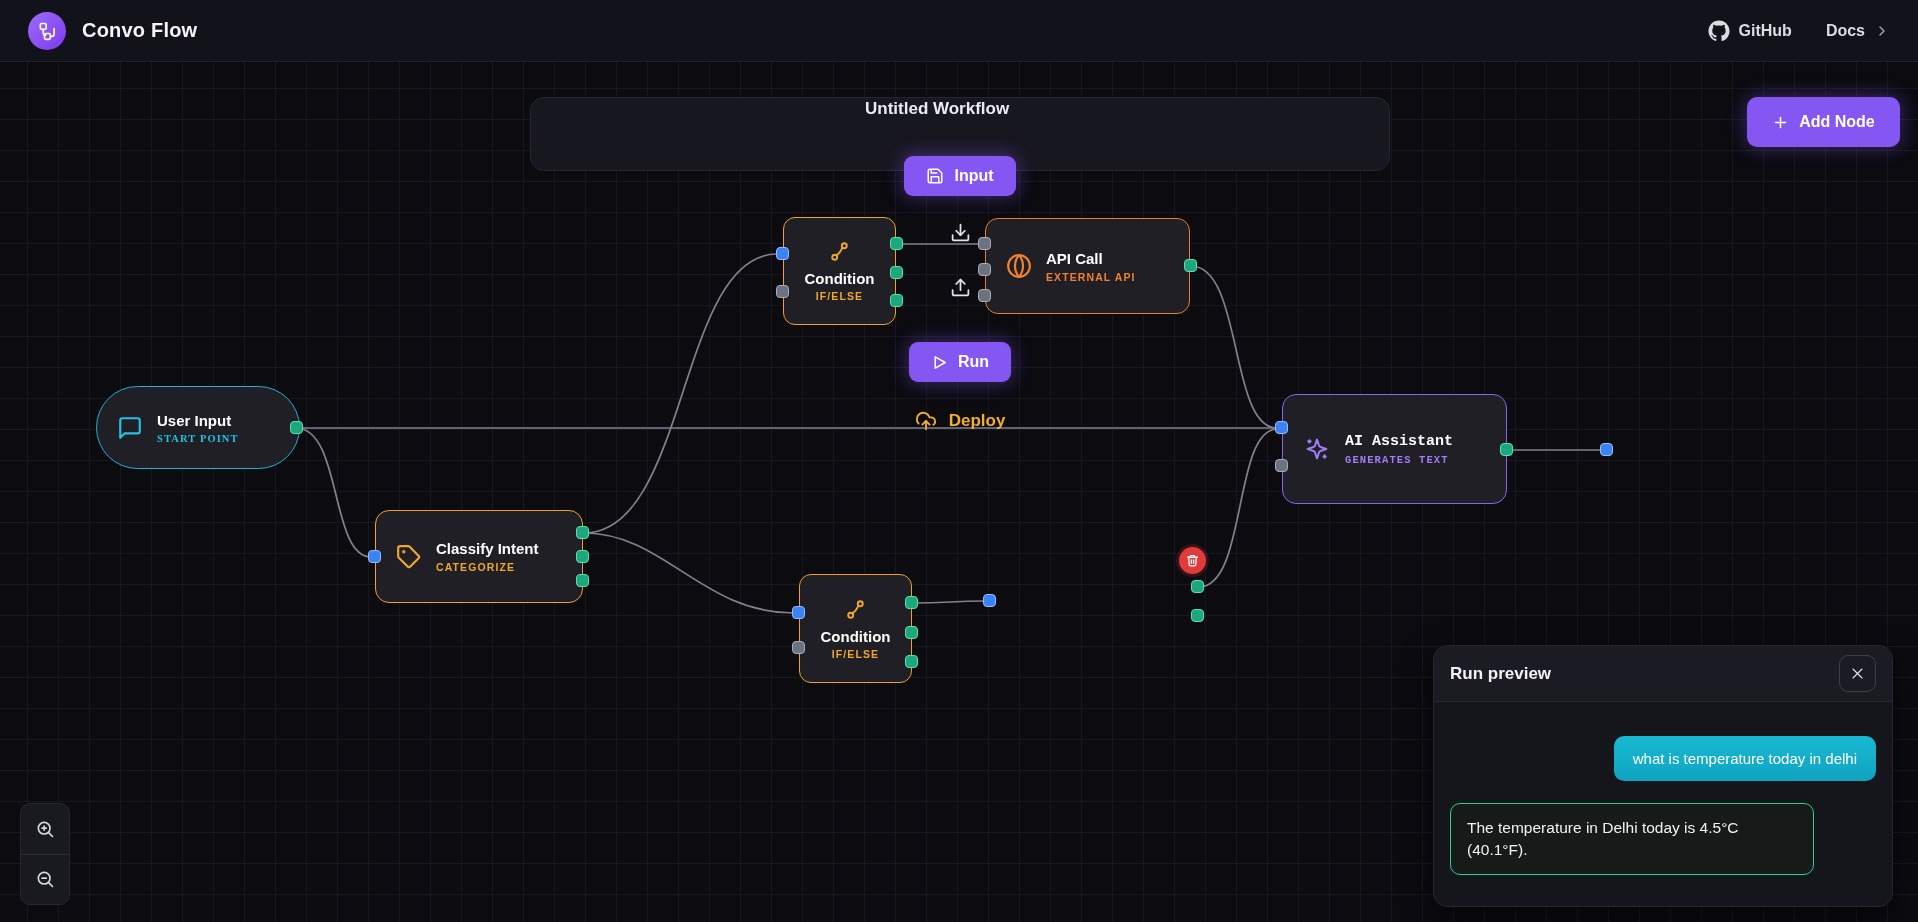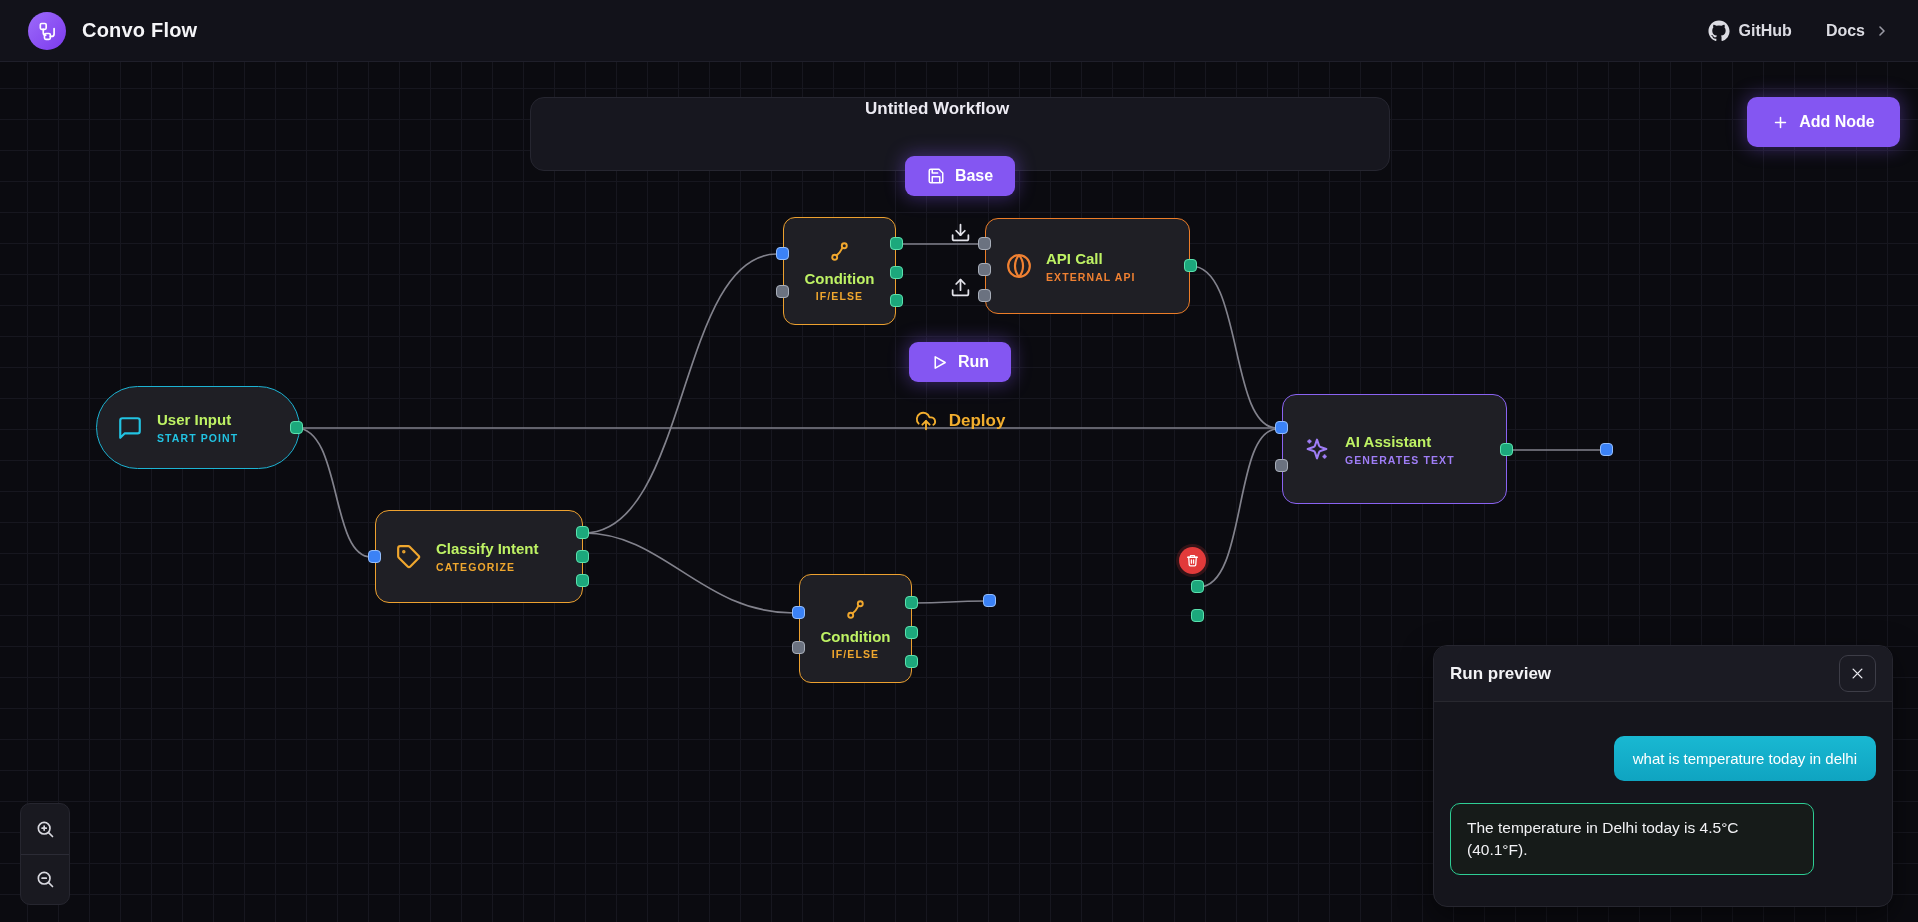--- a/index.html
+++ b/index.html
@@ -32,29 +32,29 @@
   .add-node{position:absolute;left:1747px;top:97px;width:153px;height:50px;background:#8456f2;color:#fff;
     border:none;border-radius:10px;font-size:16px;font-weight:700;display:flex;align-items:center;justify-content:center;
     gap:10px;cursor:pointer;box-shadow:0 0 18px 2px rgba(132,86,242,.35);z-index:40;font-family:"Liberation Sans",sans-serif;}
   
   .edges{position:absolute;left:0;top:0;width:1918px;height:922px;z-index:5;}
   .edges path{fill:none;stroke:#82828c;stroke-width:1.7px;}
   
   .node{position:absolute;background:#1f1f25;border:1.5px solid;box-sizing:border-box;display:flex;align-items:center;
     gap:14px;padding:0 20px;z-index:10;}
   .node .texts{display:flex;flex-direction:column;gap:4px;}
-  .node .title{color:#bef264;font-size:15px;font-weight:700;}
+  .node .title{color:#ffffff;font-size:15px;font-weight:700;}
   .node .subtitle{font-size:10.5px;font-weight:700;letter-spacing:1.1px;}
   .node .icon{display:flex;align-items:center;}
   .node-col{flex-direction:column;justify-content:center;gap:7px;padding:0 8px;text-align:center;}
-  .n-cyan{border-color:#1cb3d3;}   .n-cyan .subtitle,.n-cyan .icon{color:#22c3e2;}
+  .n-cyan{border-color:#1cb3d3;}   .n-cyan .subtitle,.n-cyan .icon{color:#22c3e2;font-family:Liberation Serif, serif;}
   .n-amber{border-color:#eda12f;}  .n-amber .subtitle,.n-amber .icon{color:#f0a72e;}
   .n-orange{border-color:#ec7d28;} .n-orange .subtitle,.n-orange .icon{color:#f08132;}
   .n-blue{border-color:#3f86f8;box-shadow:0 0 12px rgba(63,134,248,.25);} .n-blue .subtitle,.n-blue .icon{color:#5a95f8;}
-  .n-violet{border-color:#8a63f2;} .n-violet .subtitle,.n-violet .icon{color:#9f7df6;}
+  .n-violet{border-color:#8a63f2;font-family:Liberation Mono, monospace;} .n-violet .subtitle,.n-violet .icon{color:#9f7df6;}
   .pill{border-radius:42px;}
   .handle{position:absolute;width:13px;height:13px;border-radius:4px;box-sizing:border-box;border:1.5px solid;z-index:12;}
   .h-green{background:#1ca87c;border-color:#5be0ad;}
   .h-blue{background:#3b82f6;border-color:#94bdfb;}
   .h-gray{background:#6b7280;border-color:#a8aeb9;}
   .delete-badge{position:absolute;left:1179px;top:547px;width:27px;height:27px;border-radius:50%;background:#e23a3a;
     border:none;color:#fff;display:flex;align-items:center;justify-content:center;cursor:pointer;z-index:15;
     box-shadow:0 0 0 3px rgba(226,58,58,.18);}
   
   .preview{position:absolute;left:1433px;top:645px;width:458px;height:260px;background:#15151c;border:1px solid #26262f;
@@ -251,21 +251,21 @@
     <input class="wf-name" value="Untitled Workflow" style="">
     <div class="tb-divider"></div>
     <button class="btn btn-purple">
       <span>
         <svg width="18" height="18" viewBox="0 0 24 24" fill="none" stroke="currentColor" stroke-width="2" stroke-linejoin="round">
             <path d="M19 21H5a2 2 0 0 1-2-2V5a2 2 0 0 1 2-2h11l5 5v11a2 2 0 0 1-2 2z"></path>
             <path d="M17 21v-8H7v8"></path>
             <path d="M7 3v5h8"></path>
           </svg>
       </span>
-      <span>Base</span>
+      <span>Input</span>
     </button>
     <button class="icon-btn">
       <span>
         <svg width="21" height="21" viewBox="0 0 24 24" fill="none" stroke="currentColor" stroke-width="2" stroke-linecap="round" stroke-linejoin="round">
             <path d="M21 15v4a2 2 0 0 1-2 2H5a2 2 0 0 1-2-2v-4"></path>
             <polyline points="7 10 12 15 17 10"></polyline>
             <line x1="12" y1="15" x2="12" y2="3"></line>
           </svg>
       </span>
     </button>

